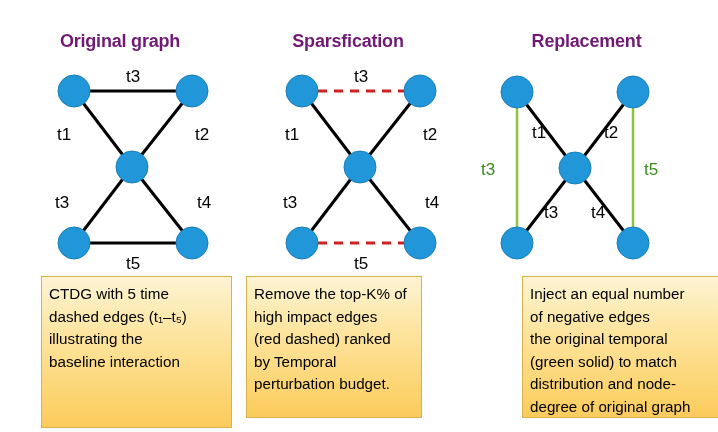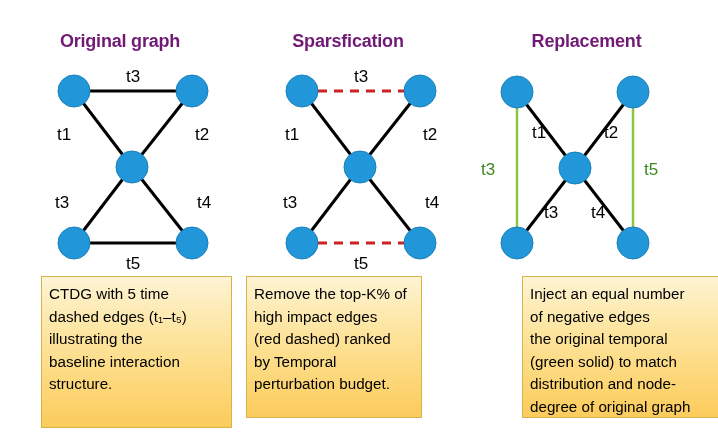--- a/index.html
+++ b/index.html
@@ -88,21 +88,20 @@
       <text class="edge-label" x="62" y="146" text-anchor="middle">t3</text>
       <text class="edge-label" x="204" y="146" text-anchor="middle">t4</text>
       <text class="edge-label" x="133" y="207" text-anchor="middle">t5</text>
     </svg>
 
     <div class="caption-box" style="left:30px; top:276px; width:191px; height:152px;margin-left:11px;">
       <span class="line">CTDG with 5 time</span>
       <span class="line">dashed edges (t₁–t₅)</span>
       <span class="line">illustrating the</span>
       <span class="line">baseline interaction</span>
-      <span class="line">structure.</span>
     </div>
   </div>
 
   <div class="panel" style="left:228px; width:240px;">
     <div class="panel-title">Sparsfication</div>
 
     <svg class="graph-svg" width="240" height="210">
       <line x1="74" y1="29" x2="192" y2="29" stroke="#cc2222" stroke-width="3" stroke-dasharray="9 7"></line>
       <line x1="74" y1="29" x2="132" y2="105" stroke="#000000" stroke-width="3"></line>
       <line x1="192" y1="29" x2="132" y2="105" stroke="#000000" stroke-width="3"></line>

